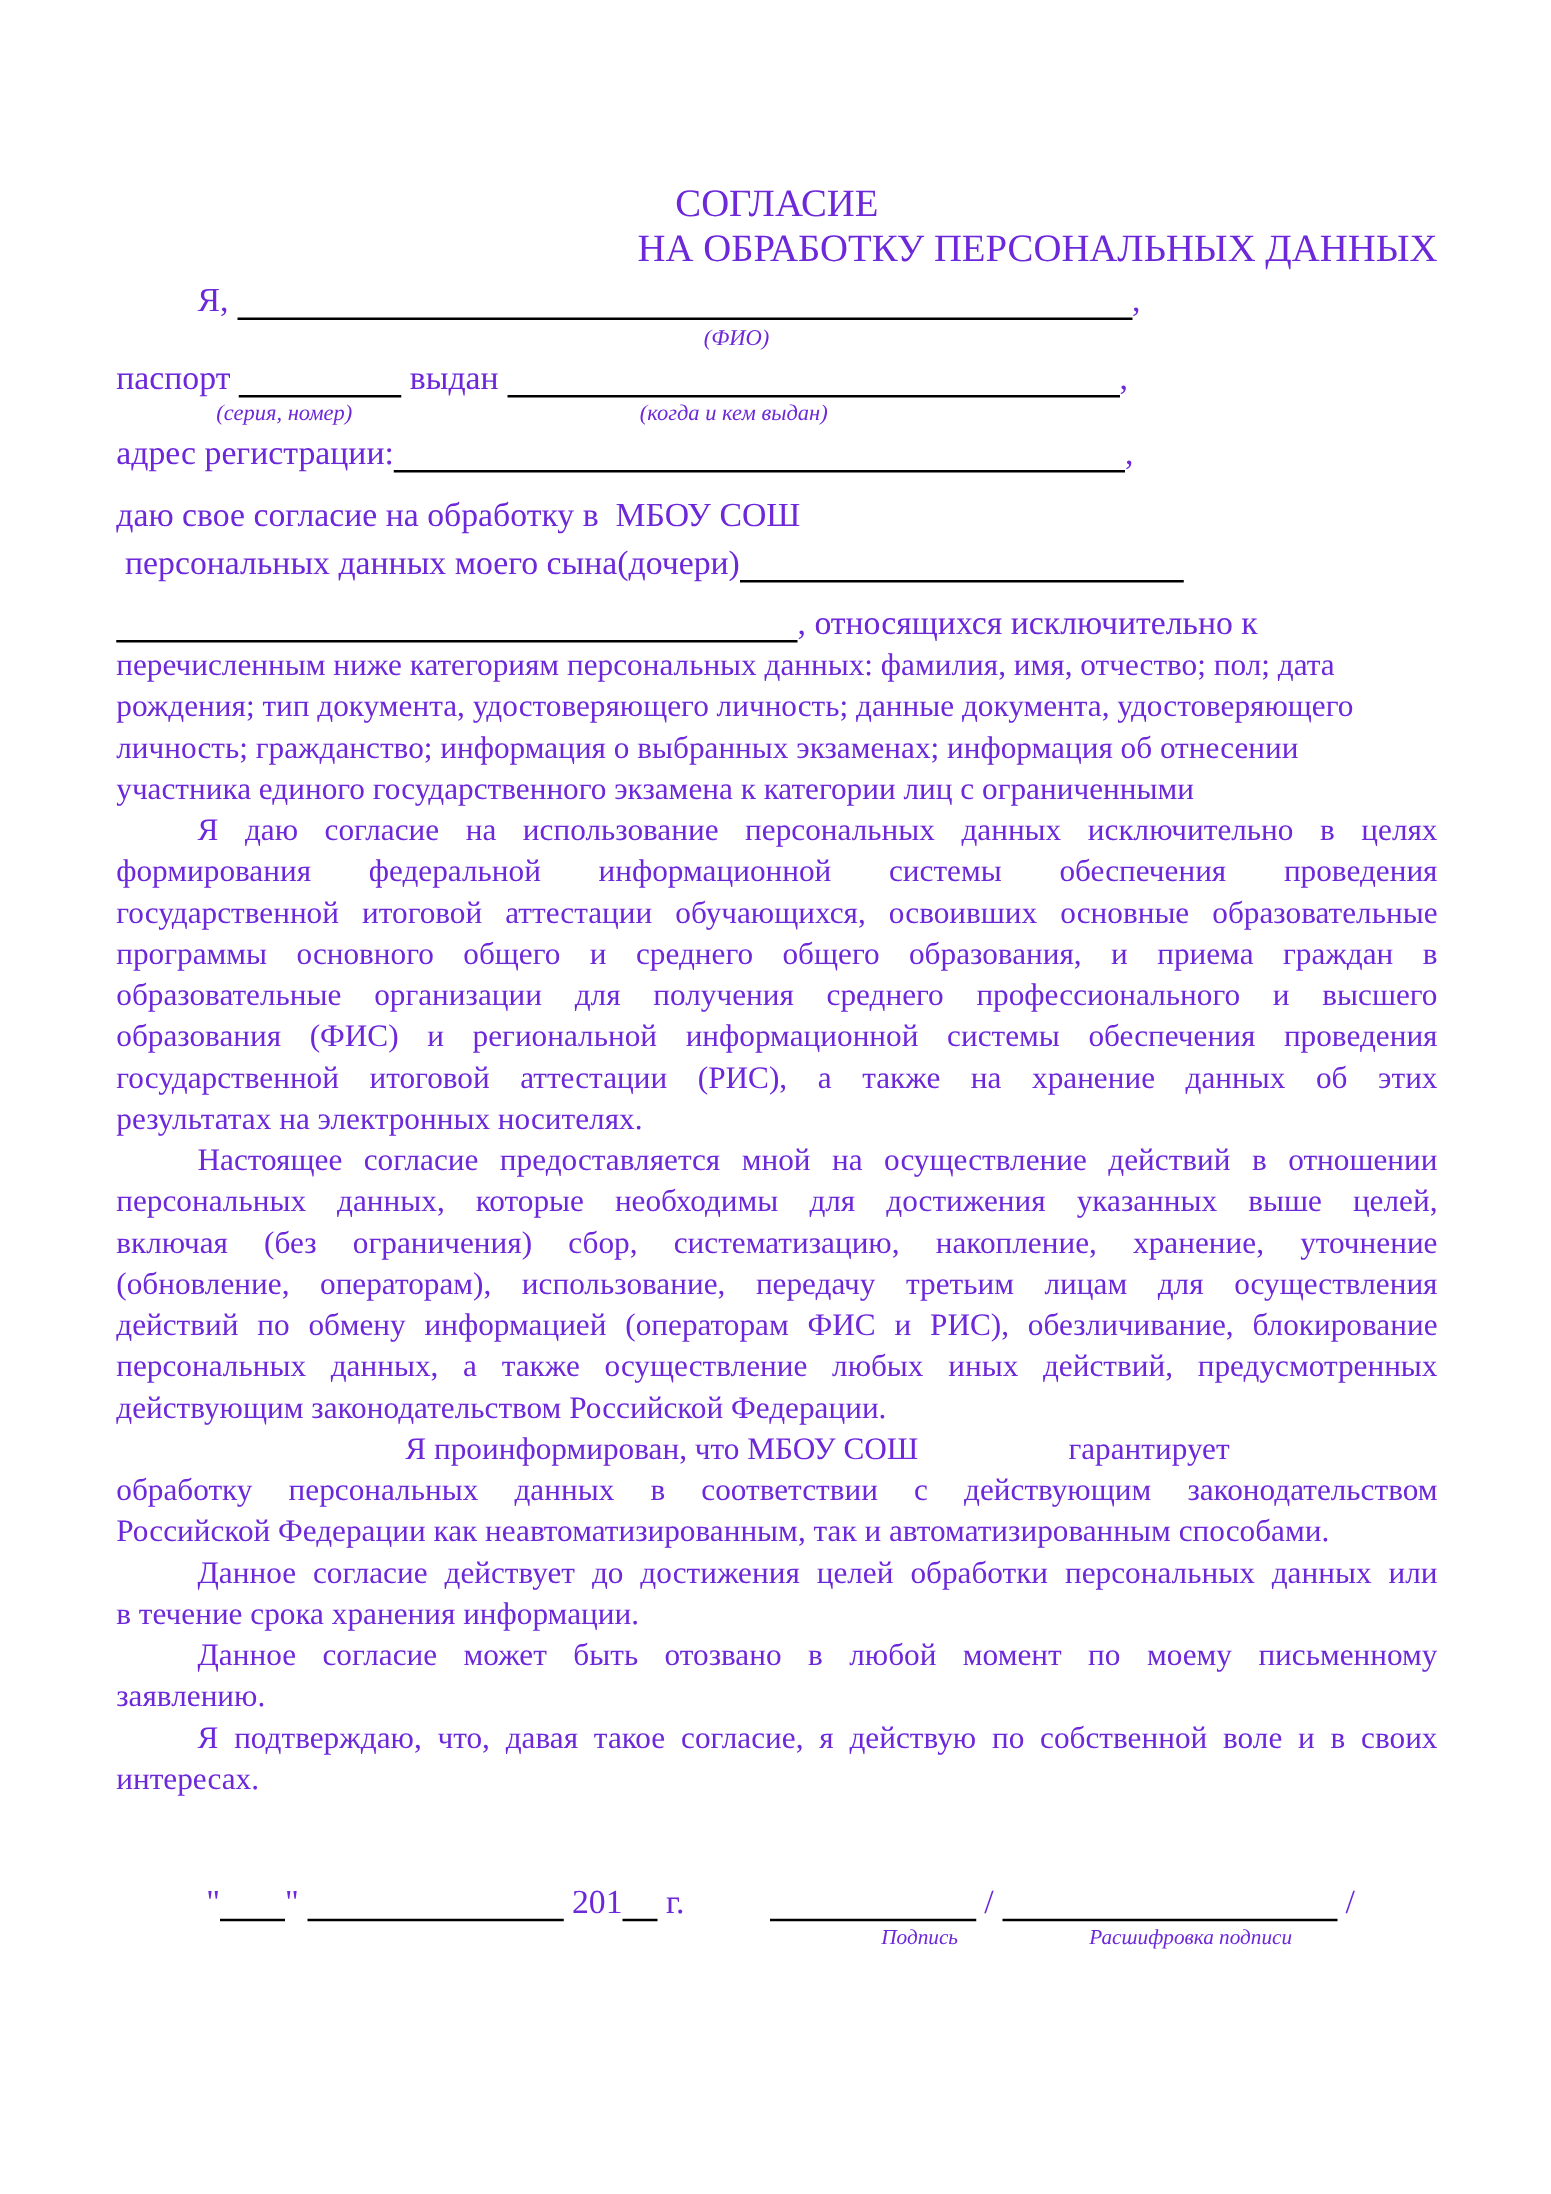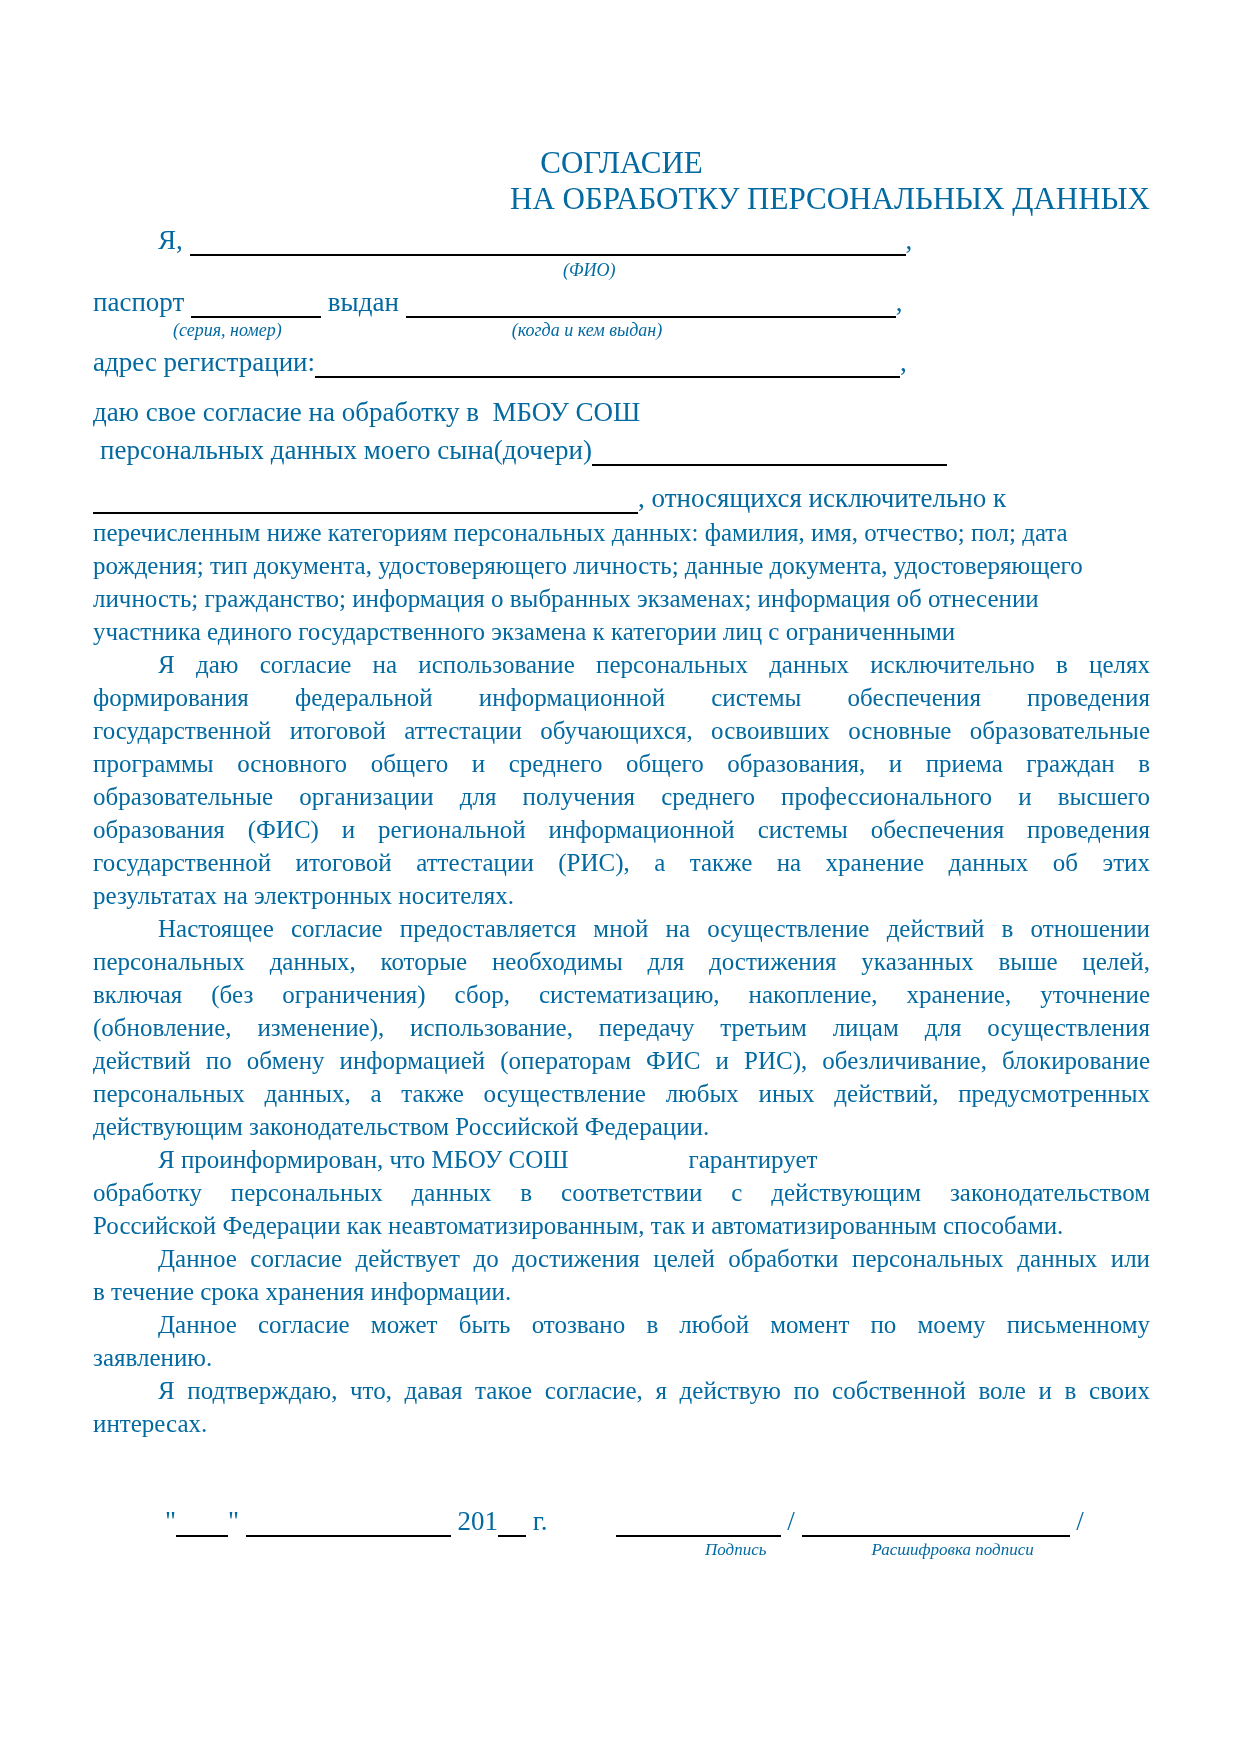--- a/index.html
+++ b/index.html
@@ -1,21 +1,21 @@
 <!DOCTYPE html>
 <html><head>
 <meta charset="utf-8">
 <style>
   html,body { margin:0; padding:0; background:#888; }
   .page {
     position:relative;
     width:1241px; height:1755px;
     margin:0 auto;
     background:#ffffff;
-    color:#0369a1;
+    color:#6d28d9;
     font-family:"Liberation Serif","DejaVu Serif",serif;
     overflow:hidden;
   }
   .content { padding:0 91px 0 93px; }
 
   
   .title1 { padding-top:146px; font-size:31px; line-height:34px; text-align:center; }
   .title2 { font-size:31px; line-height:38px; text-align:right; }
 
   
@@ -39,21 +39,21 @@
   .b-cont  { width:545px; }
 
   .cap-fio   { margin-left:470px; }
   .cap-ser   { margin-left:80px;text-align:right; }
   .cap-kogda { margin-left:230px; }
 
   
   .paras { margin-top:0; }
   .pl, .pj { font-size:25px; line-height:33px; white-space:nowrap; }
   .pj { text-align:justify; text-align-last:justify; white-space:normal; }
-  .ind { text-indent:65px; }
+  .ind { text-indent:65px;text-align:center; }
   .gap120 { display:inline-block; width:120px; }
 
   
   .sig-row { margin-top:62px; margin-left:72px; font-size:27px; line-height:38px; height:38px; white-space:pre; }
   .b-day   { width:52px; }
   .b-month { width:205px; }
   .b-year  { width:28px; }
   .sig-spacer { display:inline-block; width:68px; }
   .b-sign  { width:165px; }
   .b-name  { width:268px; }
@@ -103,21 +103,21 @@
       <div class="pj">государственной итоговой аттестации обучающихся, освоивших основные образовательные</div>
       <div class="pj">программы основного общего и среднего общего образования, и приема граждан в</div>
       <div class="pj">образовательные организации для получения среднего профессионального и высшего</div>
       <div class="pj">образования (ФИС) и региональной информационной системы обеспечения проведения</div>
       <div class="pj">государственной итоговой аттестации (РИС), а также на хранение данных об этих</div>
       <div class="pl">результатах на электронных носителях.</div>
 
       <div class="pj ind">Настоящее согласие предоставляется мной на осуществление действий в отношении</div>
       <div class="pj">персональных данных, которые необходимы для достижения указанных выше целей,</div>
       <div class="pj">включая (без ограничения) сбор, систематизацию, накопление, хранение, уточнение</div>
-      <div class="pj">(обновление, изменение), использование, передачу третьим лицам для осуществления</div>
+      <div class="pj">(обновление, операторам), использование, передачу третьим лицам для осуществления</div>
       <div class="pj">действий по обмену информацией (операторам ФИС и РИС), обезличивание, блокирование</div>
       <div class="pj">персональных данных, а также осуществление любых иных действий, предусмотренных</div>
       <div class="pl">действующим законодательством Российской Федерации.</div>
 
       <div class="pl ind"><span>Я проинформирован, что МБОУ СОШ</span><span class="gap120"></span><span>гарантирует</span>
       </div>
       <div class="pj">обработку  персональных данных в соответствии с действующим законодательством</div>
       <div class="pl">Российской Федерации как неавтоматизированным, так и автоматизированным способами.</div>
 
       <div class="pj ind">Данное согласие действует до достижения целей обработки персональных данных или</div>

